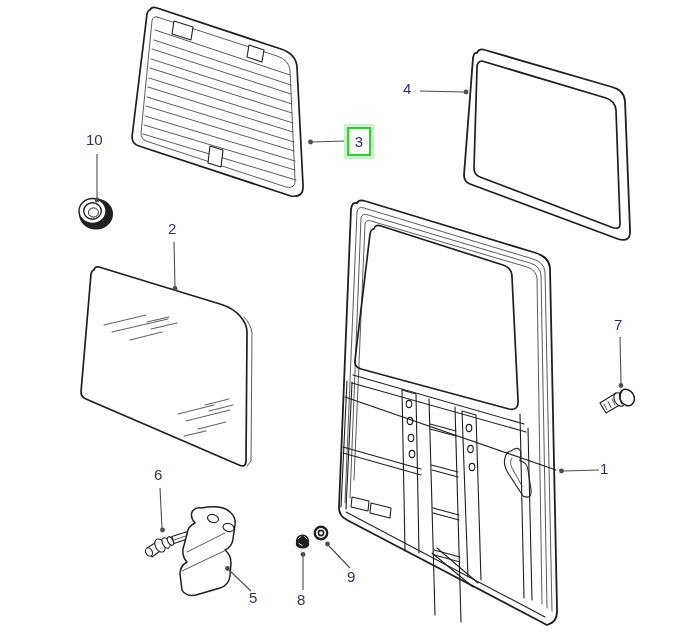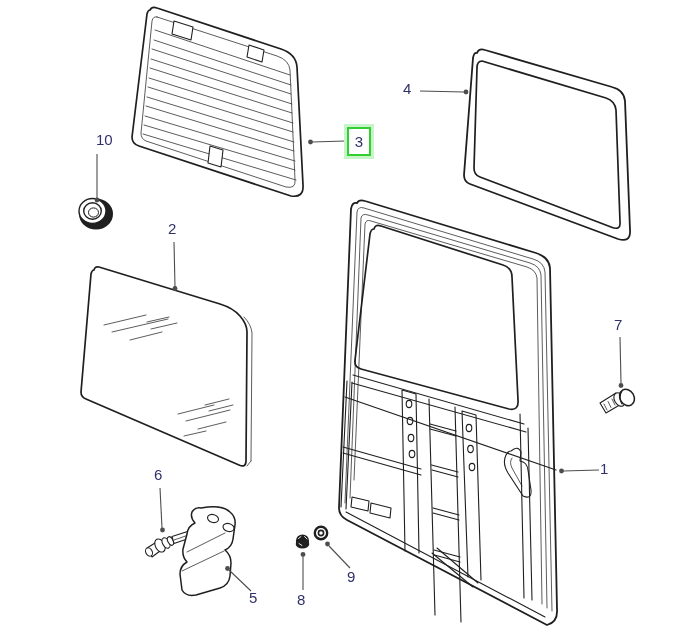--- a/index.html
+++ b/index.html
@@ -152,14 +152,14 @@
 
   <div class="callout" style="left:600px;top:461px">1</div>
   <div class="callout" style="left:168px;top:221px">2</div>
   <div class="callout boxed" style="left:347px;top:127px">3</div>
   <div class="callout" style="left:403px;top:81px">4</div>
   <div class="callout" style="left:249px;top:590px">5</div>
   <div class="callout" style="left:154px;top:467px">6</div>
   <div class="callout" style="left:614px;top:317px">7</div>
   <div class="callout" style="left:297px;top:592px">8</div>
   <div class="callout" style="left:347px;top:569px">9</div>
-  <div class="callout" style="left:96px;top:132px">10</div>
+  <div class="callout" style="left:86px;top:132px">10</div>
 </div>
 
 </body></html>

